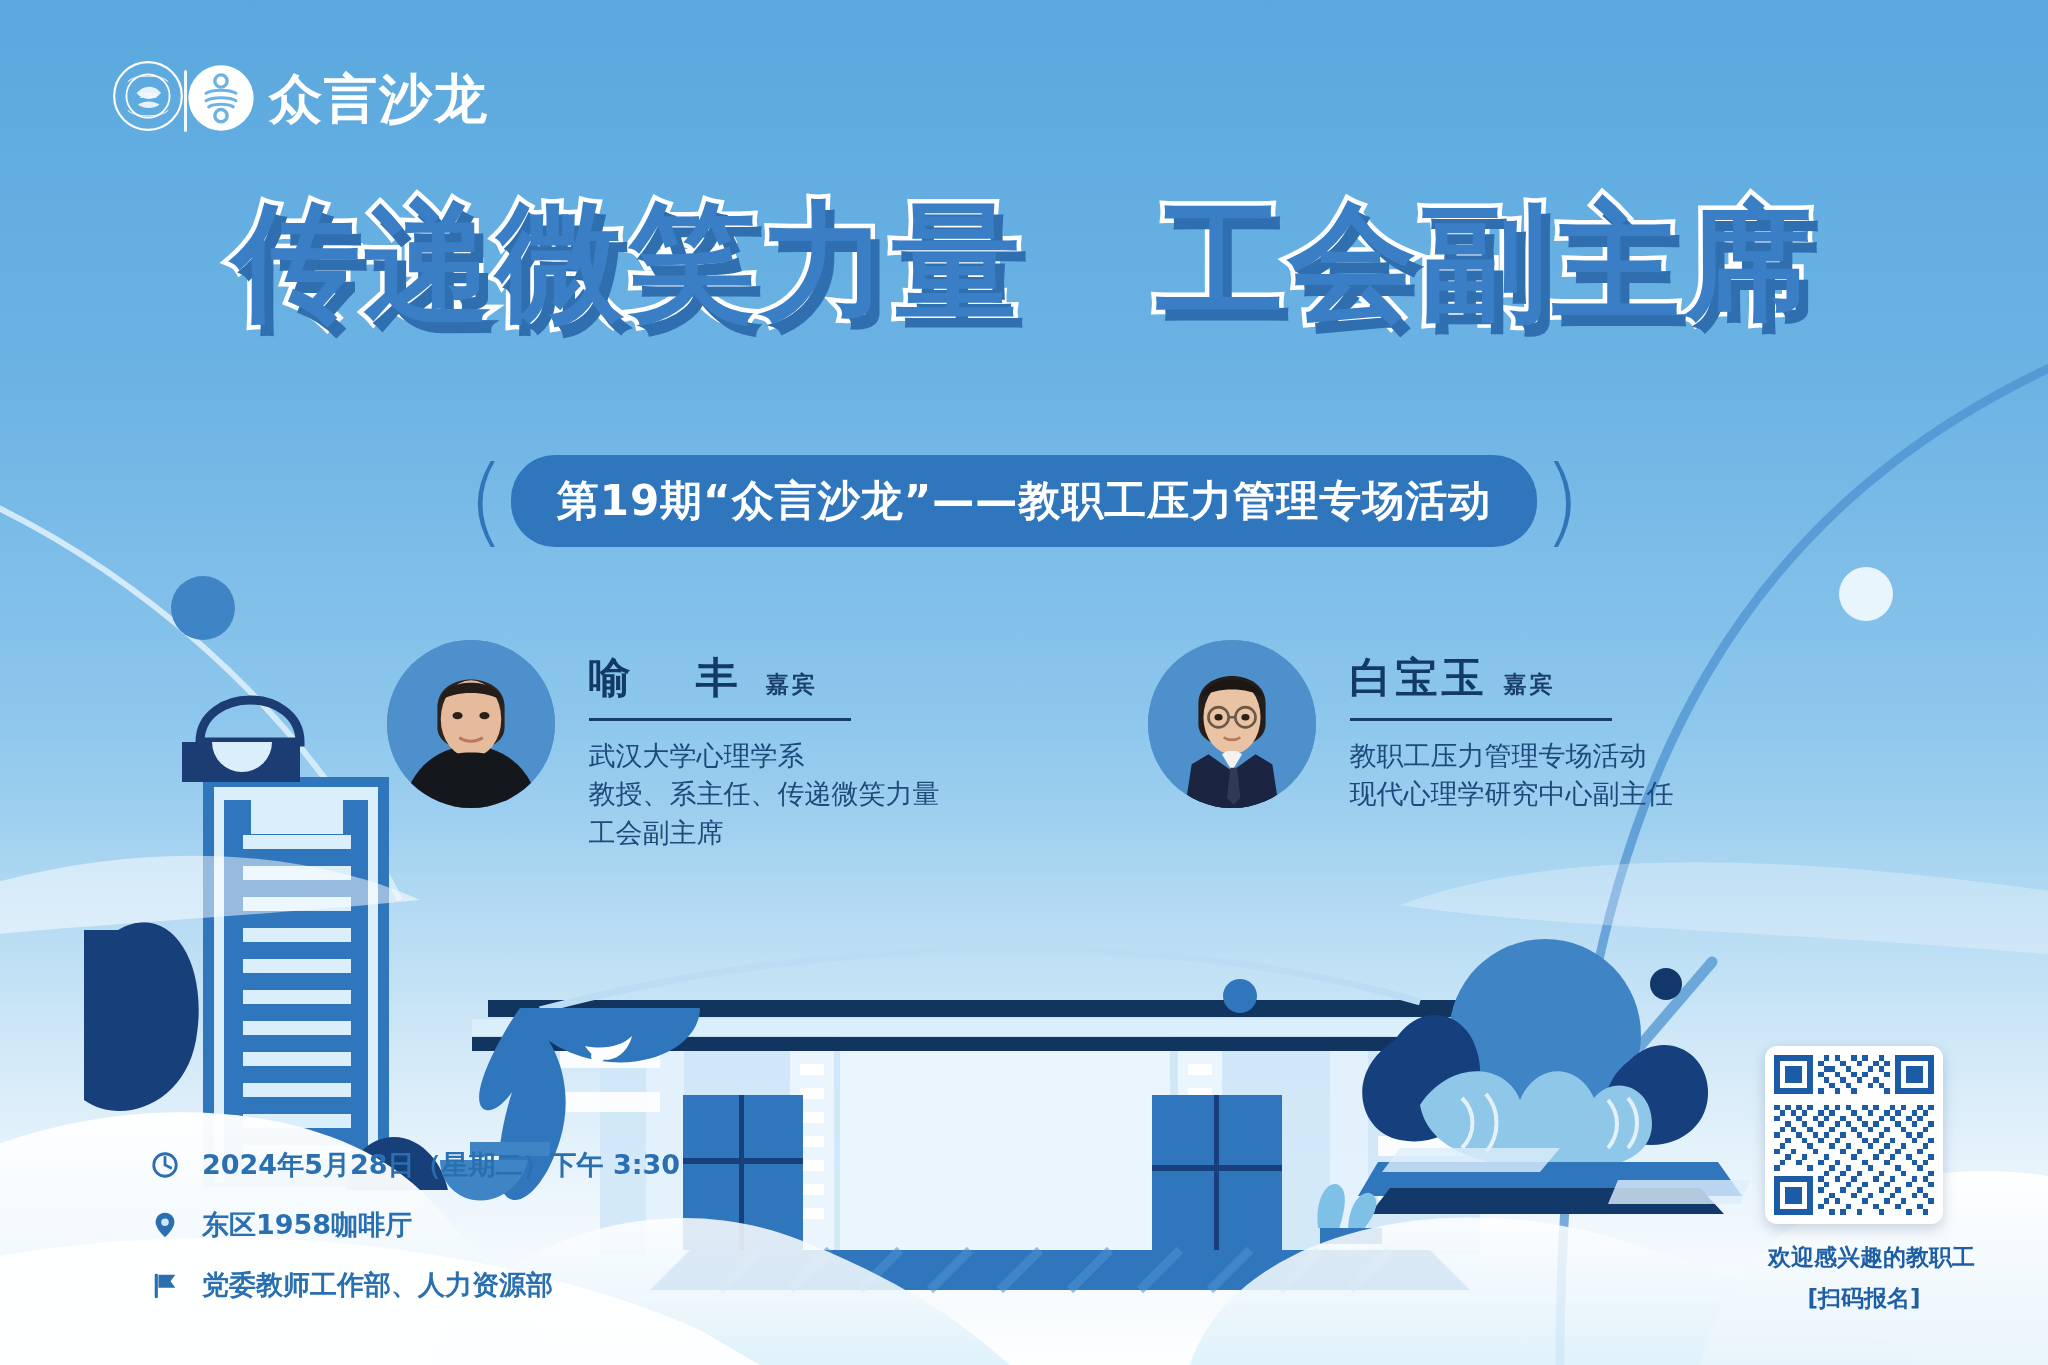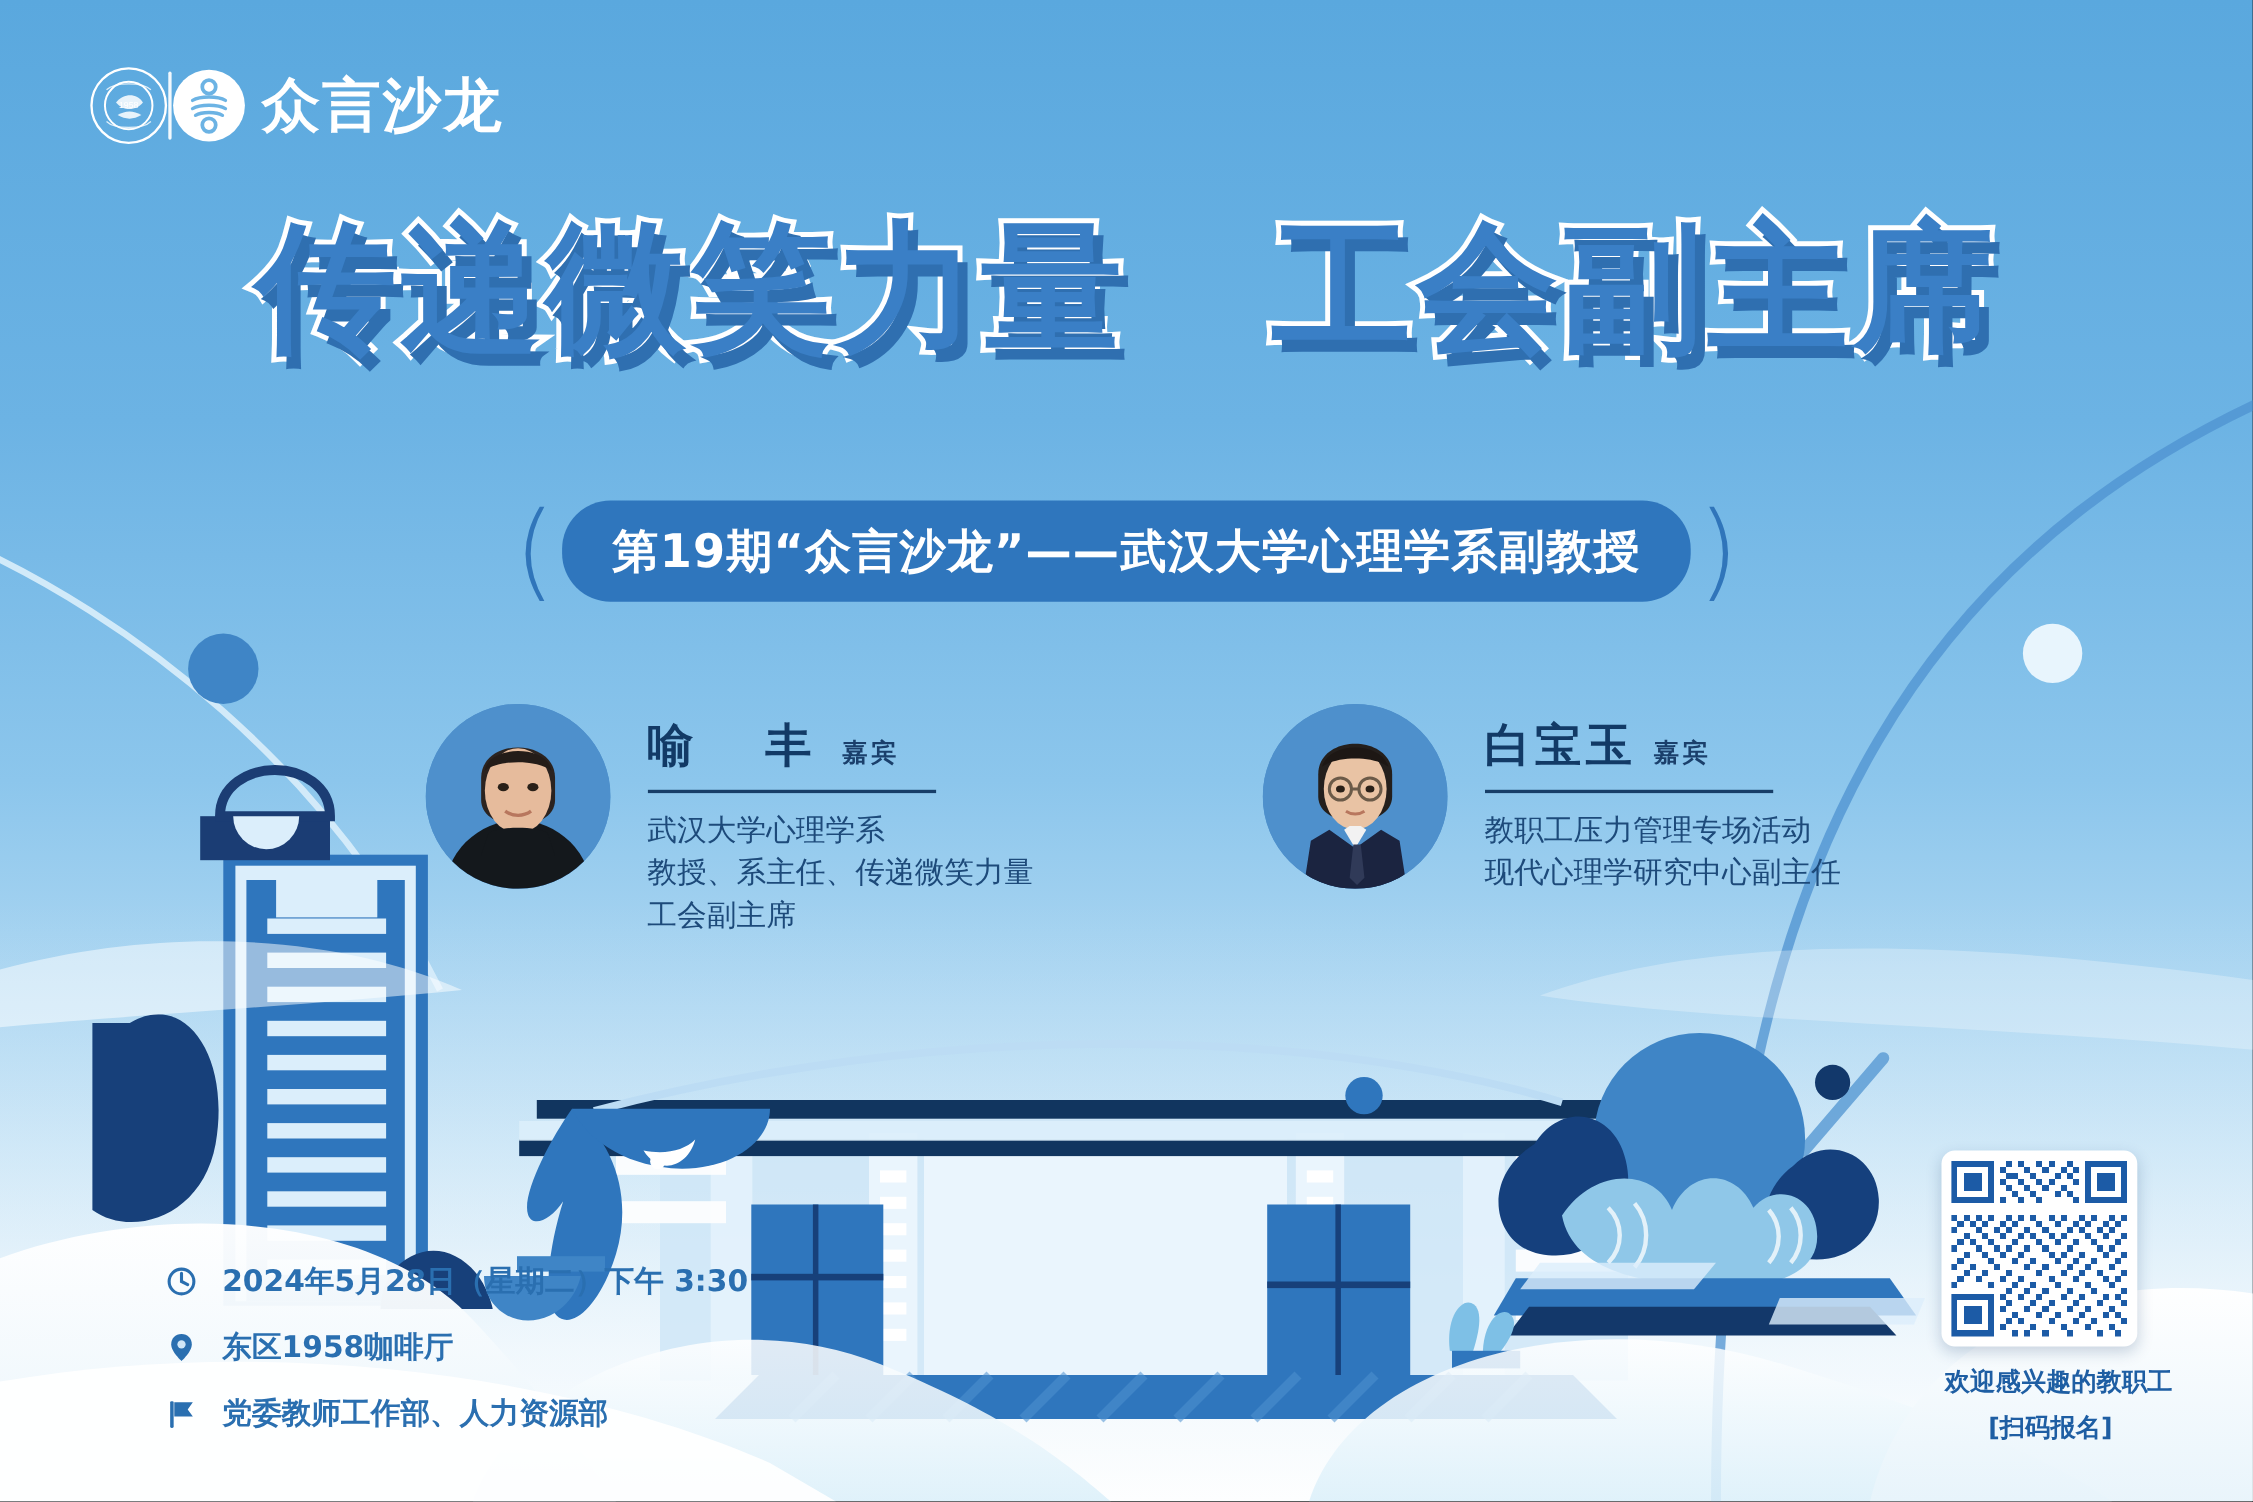--- a/index.html
+++ b/index.html
@@ -10,21 +10,21 @@
     width:2048px;height:1365px;
     overflow:hidden;
     font-family:"Liberation Sans","DejaVu Sans",sans-serif;
     background:linear-gradient(180deg,#5aa8de 0%,#6cb3e4 28%,#8cc6ec 52%,#bfe0f5 74%,#ecf6fc 90%,#f4fafd 100%);
   }
 
   
   .bg-svg{position:absolute;inset:0;width:100%;height:100%;}
 
   
-  .logo-bar{position:absolute;left:81px;top:60px;display:flex;align-items:center;}
+  .logo-bar{position:absolute;left:112px;top:60px;display:flex;align-items:flex-end;}
   .seal{width:72px;height:72px;}
   .logo-div{width:3px;height:62px;background:#ffffff;opacity:.92;border-radius:2px;}
   .salon-mark{display:flex;align-items:center;gap:14px;}
   .salon-circle{width:68px;height:68px;}
   .salon-text{
     font-size:53px;font-weight:700;color:#ffffff;letter-spacing:2px;
     font-family:"Liberation Sans","DejaVu Sans",sans-serif;line-height:1;
   }
 
   
@@ -299,21 +299,21 @@
       <span class="salon-text">众言沙龙</span>
     </div>
   </div>
 
   <div class="title-wrap">
     <span class="main-title">传递微笑力量　工会副主席</span>
   </div>
 
   <div class="sub-row">
     <span class="paren">(</span>
-    <div class="sub-pill">第19期“众言沙龙”——武汉大学心理学系副教授</div>
+    <div class="sub-pill">第19期“众言沙龙”——教职工压力管理专场活动</div>
     <span class="paren">)</span>
   </div>
 
   <div class="speakers">
 
     <div class="speaker">
       <div class="ph-wrap">
         <svg class="ph-svg" viewBox="0 0 100 100">
           <rect width="100" height="100" fill="#4e90cc"></rect>
           <ellipse cx="50" cy="103" rx="40" ry="40" fill="#14181c"></ellipse>

